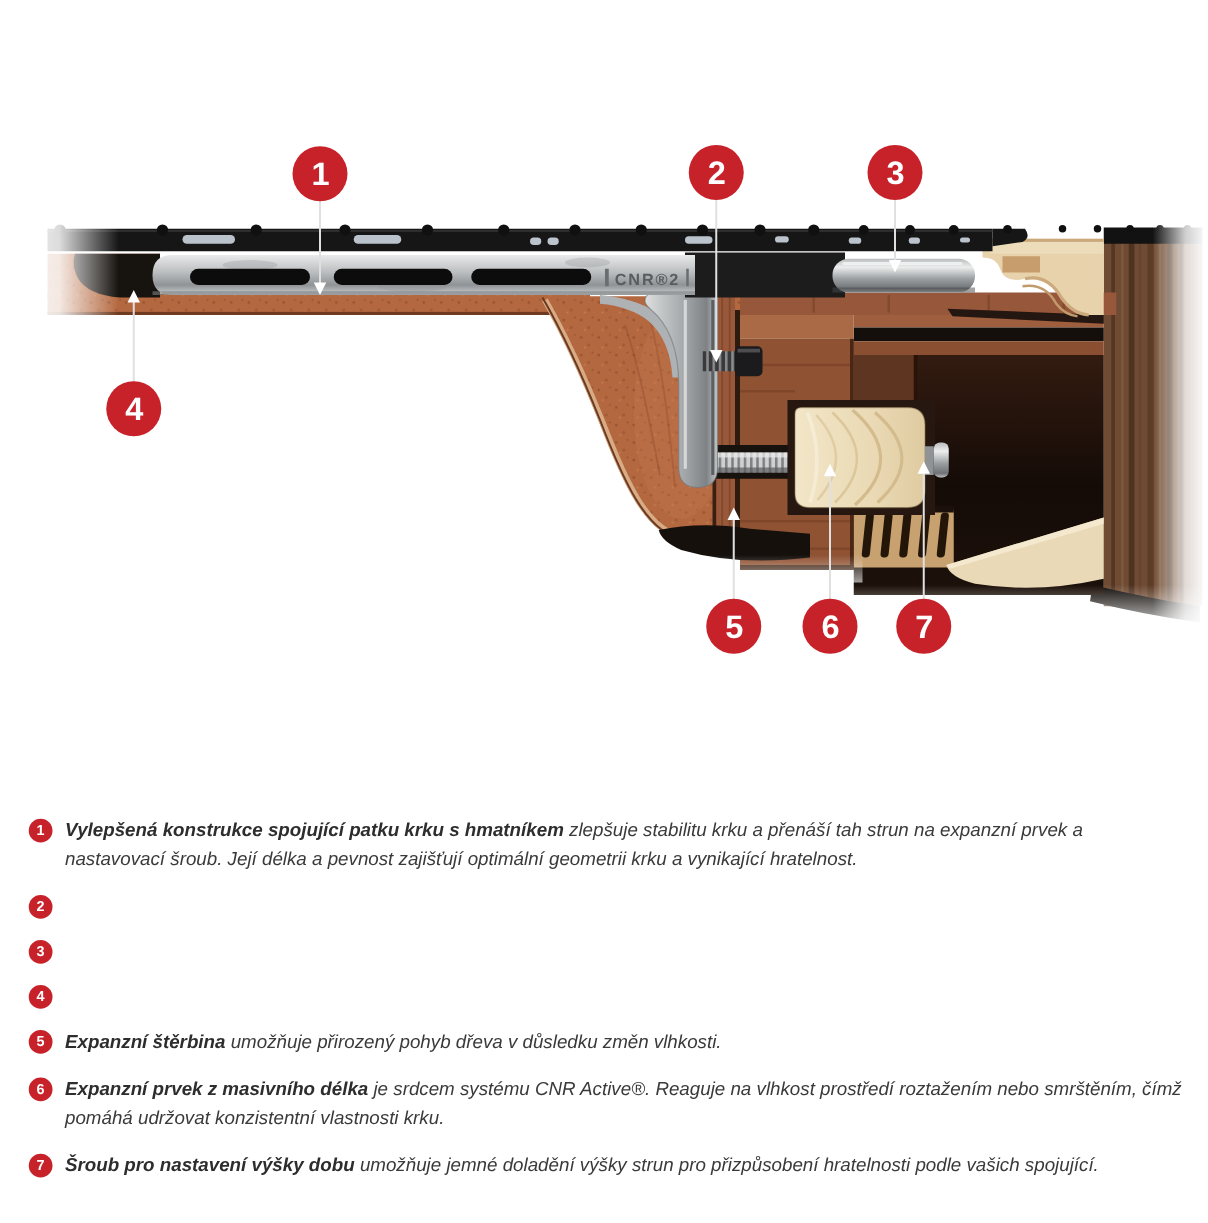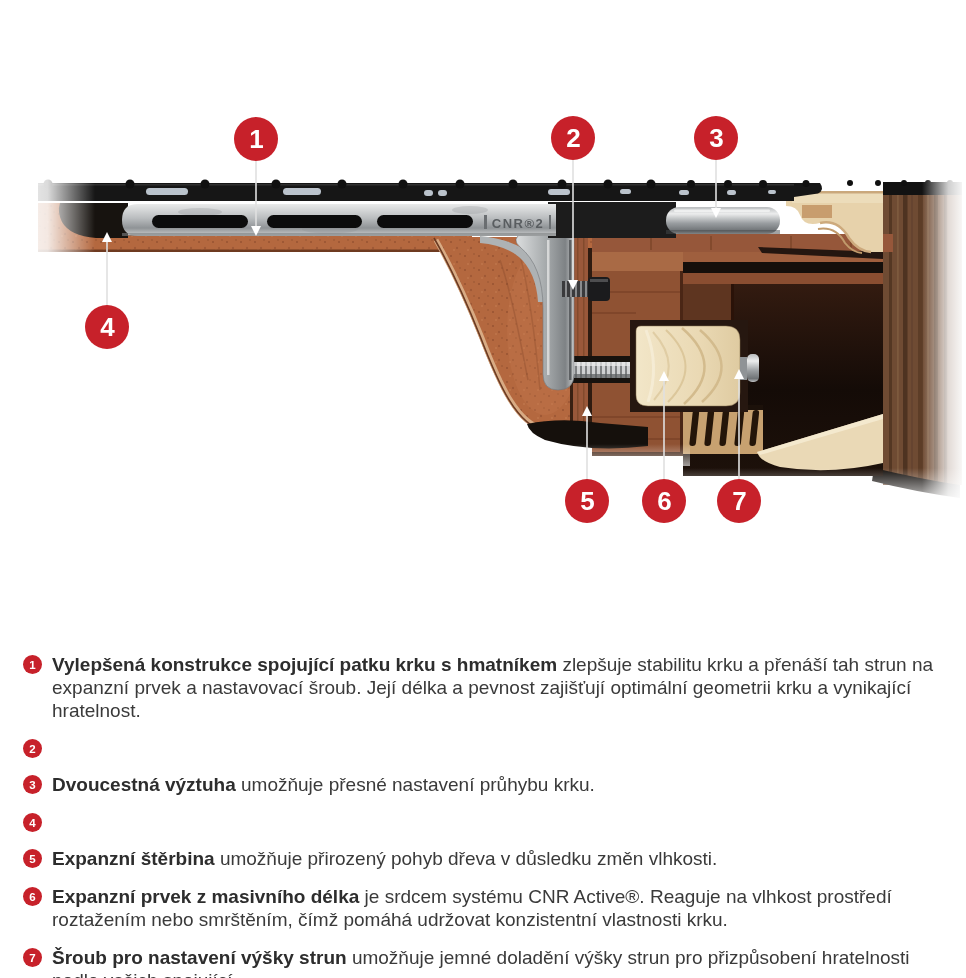--- a/index.html
+++ b/index.html
@@ -12,21 +12,21 @@
     display:flex;align-items:center;justify-content:center;line-height:1;
     letter-spacing:-1px;
   }
   .legend{position:absolute;left:23px;top:653px;width:926px;}
   .item{display:flex;align-items:flex-start;margin-bottom:15px;}
   .bullet{
     flex:0 0 auto;width:19px;height:19px;border-radius:50%;
     background:#c7212a;color:#fff;font-size:11.5px;font-weight:bold;
     display:flex;align-items:center;justify-content:center;margin-top:2px;margin-right:10px;
   }
-  .txt{margin:0;font-size:19px;line-height:23px;color:#3a3a3a;}
+  .txt{margin:0;font-size:15px;line-height:23px;color:#3a3a3a;font-style:italic;}
   .txt b{color:#2d2d2d;}
 </style>
 </head>
 <body>
 
 <div class="stage">
 
   <svg class="art" width="966" height="640" viewBox="0 0 966 640">
     <defs>
       <pattern id="speck" width="14" height="14" patternUnits="userSpaceOnUse">
@@ -314,36 +314,35 @@
       <span class="bullet">1</span>
       <p class="txt"><b>Vylepšená konstrukce spojující patku krku s hmatníkem</b> <span>zlepšuje stabilitu krku a přenáší tah strun na expanzní prvek a nastavovací šroub. Její délka a pevnost zajišťují optimální geometrii krku a vynikající hratelnost.</span></p>
     </div>
 
     <div class="item">
       <span class="bullet">2</span>
     </div>
 
     <div class="item">
       <span class="bullet">3</span>
-      <p class="txt"><b>Dvoucestná výztuha</b> <span>umožňuje přesné nastavení průhybu krku.</span></p>
     </div>
 
     <div class="item">
       <span class="bullet">4</span>
     </div>
 
     <div class="item">
       <span class="bullet">5</span>
       <p class="txt"><b>Expanzní štěrbina</b> <span>umožňuje přirozený pohyb dřeva v důsledku změn vlhkosti.</span></p>
     </div>
 
     <div class="item">
       <span class="bullet">6</span>
       <p class="txt"><b>Expanzní prvek z masivního délka</b> <span>je srdcem systému CNR Active®. Reaguje na vlhkost prostředí roztažením nebo smrštěním, čímž pomáhá udržovat konzistentní vlastnosti krku.</span></p>
     </div>
 
     <div class="item">
       <span class="bullet">7</span>
-      <p class="txt"><b>Šroub pro nastavení výšky strun</b> <span>umožňuje jemné doladění výšky strun pro přizpůsobení hratelnosti podle vašich spojující.</span></p>
+      <p class="txt"><b>Šroub pro nastavení výšky dobu</b> <span>umožňuje jemné doladění výšky strun pro přizpůsobení hratelnosti podle vašich spojující.</span></p>
     </div>
 
   </div>
 </div>
 
 </body></html>

